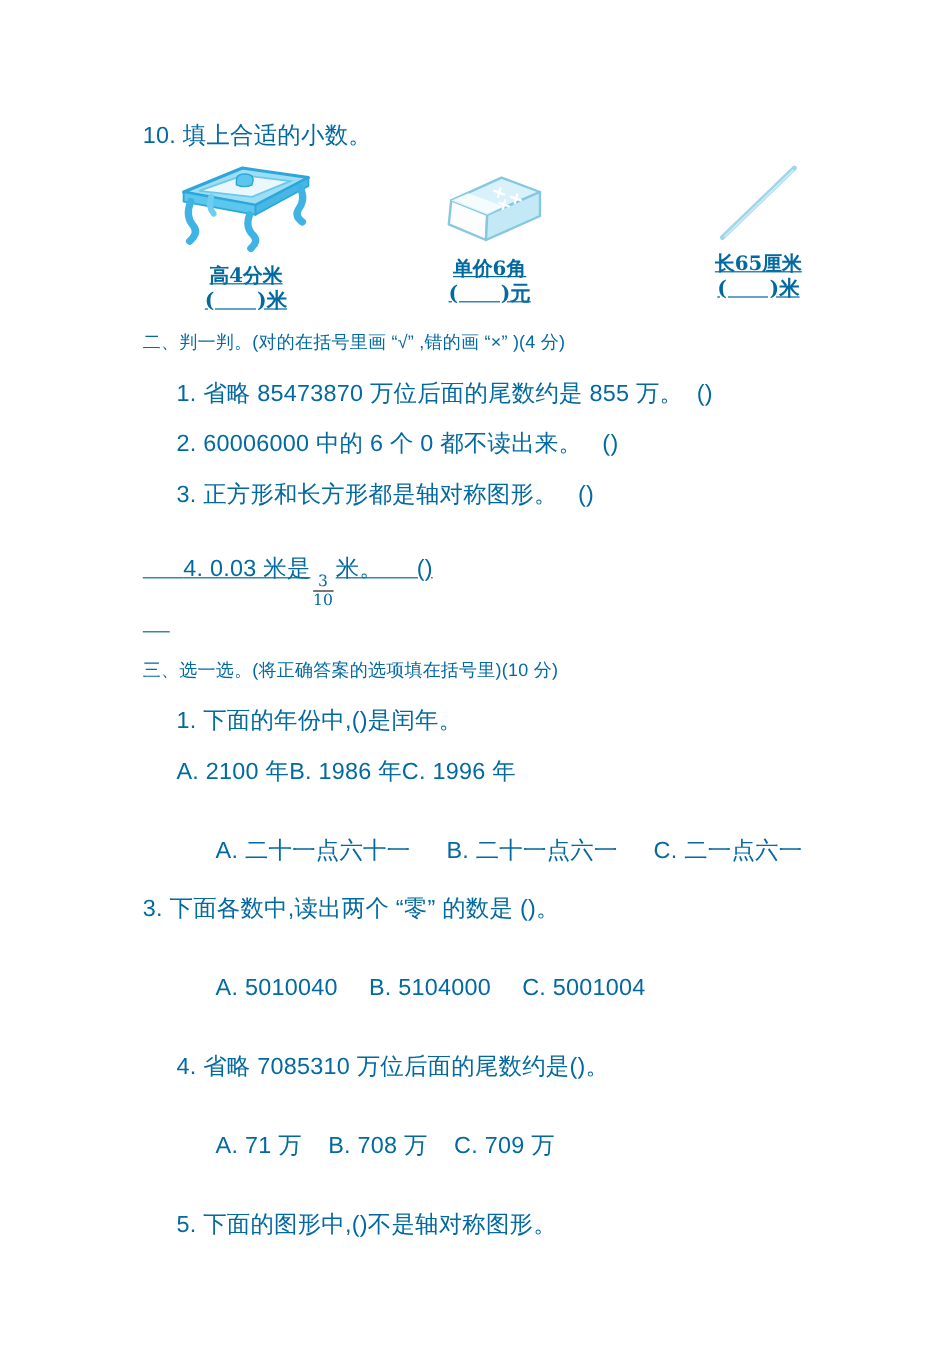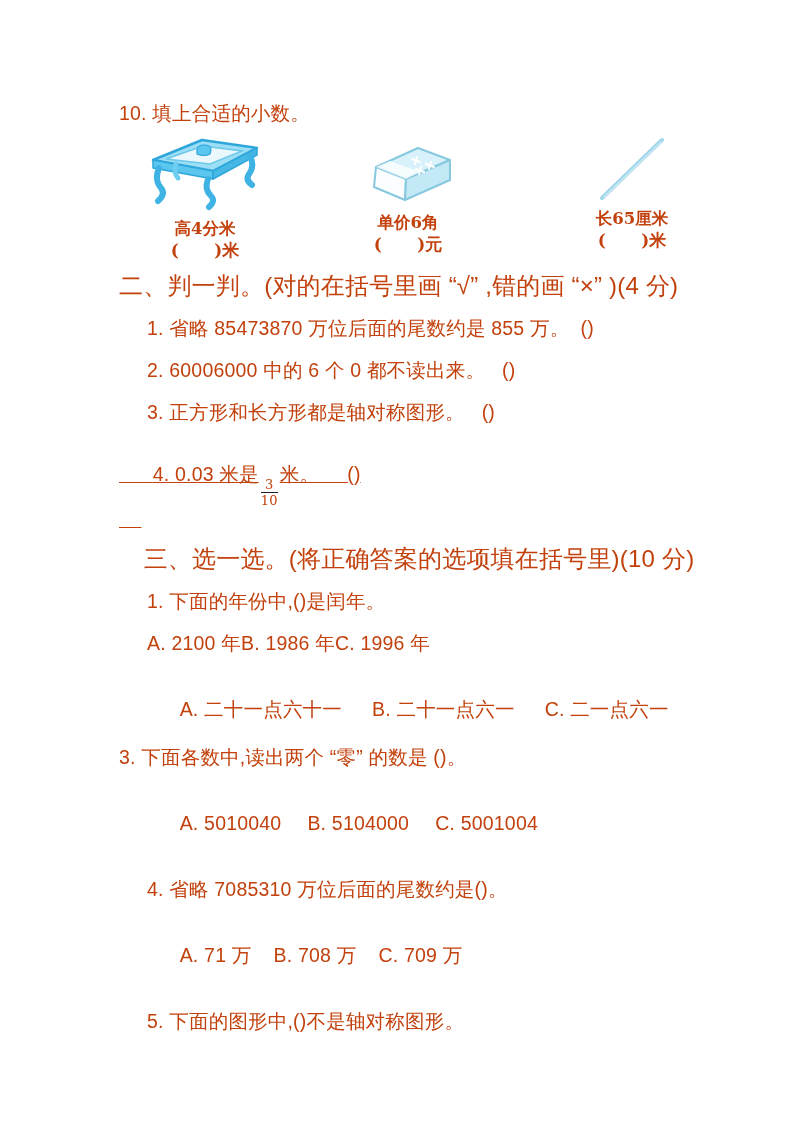--- a/index.html
+++ b/index.html
@@ -1,25 +1,25 @@
 <!DOCTYPE html>
 <html><head>
 <meta charset="utf-8">
 <style>
   html,body{margin:0;padding:0;background:#ffffff;}
   .sheet{
     position:relative;width:793px;height:1122px;background:#ffffff;overflow:hidden;
-    font-family:"Liberation Sans","DejaVu Sans",sans-serif;color:#c2410c;
+    font-family:"Liberation Sans","DejaVu Sans",sans-serif;color:#0369a1;
   }
   .content{position:absolute;left:119px;top:101px;width:600px;}
   .line{font-size:19.5px;line-height:24px;white-space:pre;letter-spacing:0.2px;}
   .mt{margin-top:18px;margin-left:28px;}
-  .sec-title{font-size:24px;}
+  .sec-title{font-size:15px;}
   
-  .figrow{display:flex;margin-top:7px;height:132px;}
+  .figrow{display:flex;margin-top:7px;height:132px;text-decoration:underline;}
   .figcol{display:flex;flex-direction:column;align-items:center;}
   .figcol .art{flex:0 0 auto;}
   .cap{font-family:"DejaVu Serif",serif;font-weight:bold;font-size:16.5px;line-height:21px;white-space:pre;}
   .ans{font-family:"DejaVu Serif",serif;font-weight:bold;font-size:17px;line-height:23px;white-space:pre;}
   .col1{width:172px;}
   .col2{width:186px;margin-left:24px;}
   .col3{width:150px;margin-left:56px;}
   .col2 .art{margin-top:10px;}
   .col3 .art{margin-top:2px;}
   
@@ -92,21 +92,21 @@
     </div>
 
     <div class="line sec-title" style="margin-top:10px;">二、判一判。(对的在括号里画 “√” ,错的画 “×” )(4 分)</div>
     <div class="line mt">1. 省略 85473870 万位后面的尾数约是 855 万。  ()</div>
     <div class="line mt">2. 60006000 中的 6 个 0 都不读出来。   ()</div>
     <div class="line mt">3. 正方形和长方形都是轴对称图形。   ()</div>
     <div class="line" style="margin-top:14px;text-decoration:underline;">
       <span>4. 0.03 米是</span><span class="frac"><span class="num">3</span><span class="den">10</span></span><span>米。     ()</span>
     </div>
 
-    <div class="line sec-title" style="margin-top:16px;text-align:center;">三、选一选。(将正确答案的选项填在括号里)(10 分)</div>
+    <div class="line sec-title" style="margin-top:16px;">三、选一选。(将正确答案的选项填在括号里)(10 分)</div>
     <div class="line mt">1. 下面的年份中,()是闰年。</div>
     <div class="line mt">A. 2100 年B. 1986 年C. 1996 年</div>
     <div class="line mt optrow">
       <span class="opt">A. 二十一点六十一</span><span class="opt">B. 二十一点六一</span><span class="opt">C. 二一点六一</span>
     </div>
     <div class="line big-gap">3. 下面各数中,读出两个 “零” 的数是 ()。</div>
     <div class="line mt optrow-num optrow">
       <span class="opt">A. 5010040</span><span class="opt">B. 5104000</span><span class="opt">C. 5001004</span>
     </div>
     <div class="line mt">4. 省略 7085310 万位后面的尾数约是()。</div>

